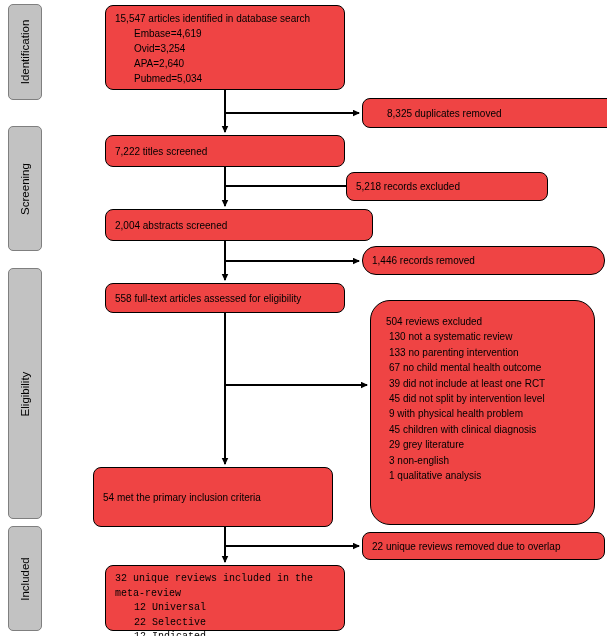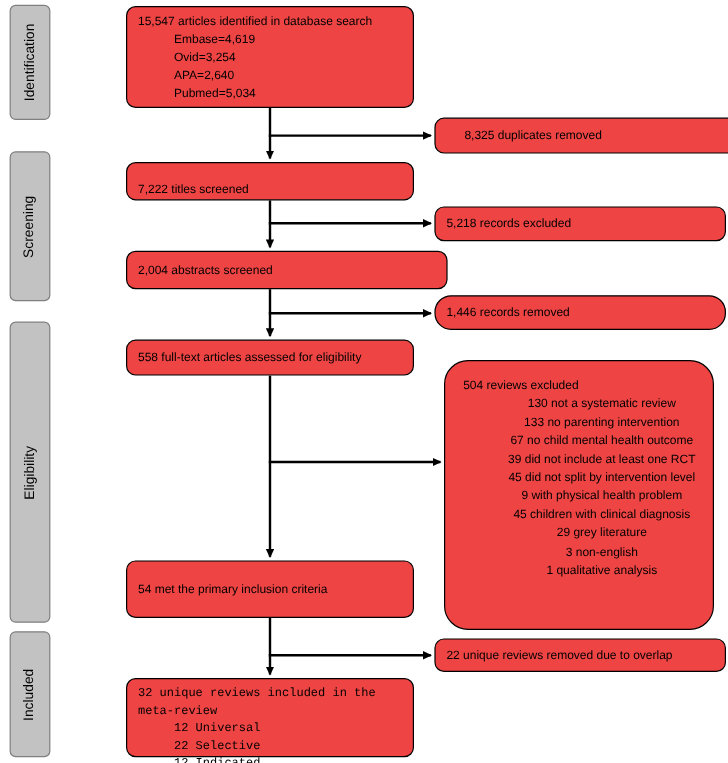--- a/index.html
+++ b/index.html
@@ -20,24 +20,24 @@
   }
 
   .fbox {
     position: absolute; background: #ef4444;
     border: 1.4px solid #000; border-radius: 8px;
     font-size: 10px; line-height: 15px; color: #000;
   }
   .single { display: flex; align-items: center; padding-left: 9px; padding-right: 4px; }
 
   .multibox { padding: 5px 8px 0 9px; }
-  .multibox .sub { display: block; margin-left: 30px; }
+  .multibox .sub { display: block; margin-left: 19px; }
 
   .bigbox { border-radius: 20px; padding: 13px 4px 0 15px; line-height: 15.4px; }
-  .bigbox .sub { display: block; margin-left: 27px; text-align: center; }
+  .bigbox .sub { display: block; margin-left: 3px; }
 </style>
 </head>
 <body>
 
 <div class="canvas">
 
   <svg class="arrows" viewBox="0 0 607 636" xmlns="http://www.w3.org/2000/svg">
     <defs>
       <marker id="arrow" markerWidth="9" markerHeight="8" refX="6.5" refY="3.5" orient="auto" markerUnits="userSpaceOnUse">
         <path d="M0,0 L7.5,3.5 L0,7 Z" fill="#000"></path>
@@ -74,48 +74,48 @@
     </div>
 
   <div class="fbox multibox" style="left:105px; top:5px; width:240px; height:85px;">
     <span>15,547 articles identified in database search</span>
     <span class="sub">Embase=4,619</span>
     <span class="sub">Ovid=3,254</span>
     <span class="sub">APA=2,640</span>
     <span class="sub">Pubmed=5,034</span>
   </div>
 
-  <div class="fbox single" style="left:105px; top:135px; width:240px; height:32px;align-items:flex-end;">
+  <div class="fbox single" style="left:105px; top:135px; width:240px; height:32px;">
     <span>7,222 titles screened</span>
   </div>
 
   <div class="fbox single" style="left:105px; top:209px; width:268px; height:32px;">
     <span>2,004 abstracts screened</span>
   </div>
 
   <div class="fbox single" style="left:105px; top:283px; width:240px; height:30px;">
     <span>558 full-text articles assessed for eligibility</span>
   </div>
 
-  <div class="fbox single" style="left:105px; top:467px; width:240px; height:48px;">
+  <div class="fbox single" style="left:93px; top:467px; width:240px; height:60px;">
     <span>54 met the primary inclusion criteria</span>
   </div>
 
   <div class="fbox multibox" style="left:105px; top:565px; width:240px; height:66px; padding-top:6px; line-height:14.5px;font-family:Liberation Mono, monospace;">
     <span>32 unique reviews included in the meta-review</span>
     <span class="sub">12 Universal</span>
     <span class="sub">22 Selective</span>
     <span class="sub">12 Indicated</span>
   </div>
 
   <div class="fbox single" style="left:362px; top:98px; width:294px; height:30px;padding-left:24px;">
     <span>8,325 duplicates removed</span>
   </div>
 
-  <div class="fbox single" style="left:362px; top:172px; width:243px; height:29px;">
+  <div class="fbox single" style="left:346px; top:172px; width:202px; height:29px;">
     <span>5,218 records excluded</span>
   </div>
 
   <div class="fbox single" style="left:362px; top:246px; width:243px; height:29px;border-radius:14px;">
     <span>1,446 records removed</span>
   </div>
 
   <div class="fbox bigbox" style="left:370px; top:300px; width:225px; height:225px;">
     <span>504 reviews excluded</span>
     <span class="sub">130 not a systematic review</span>

